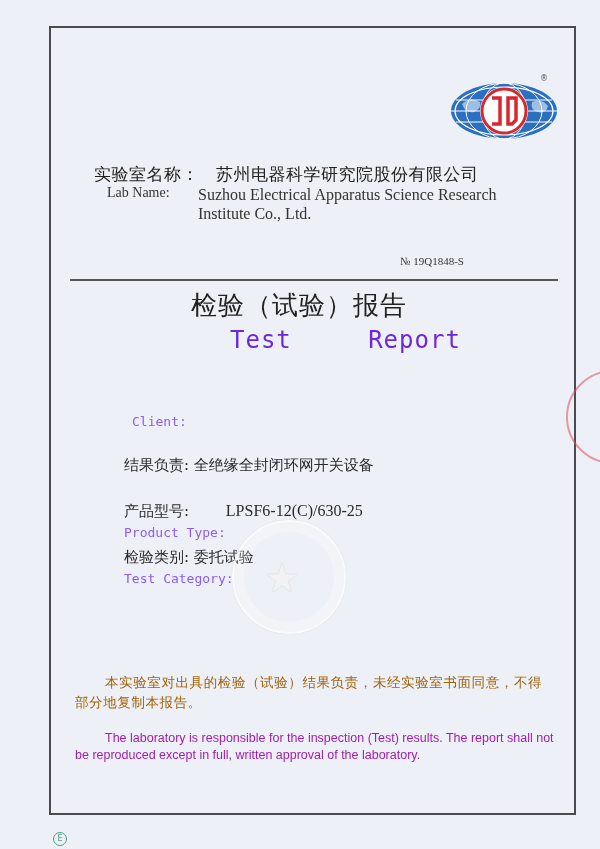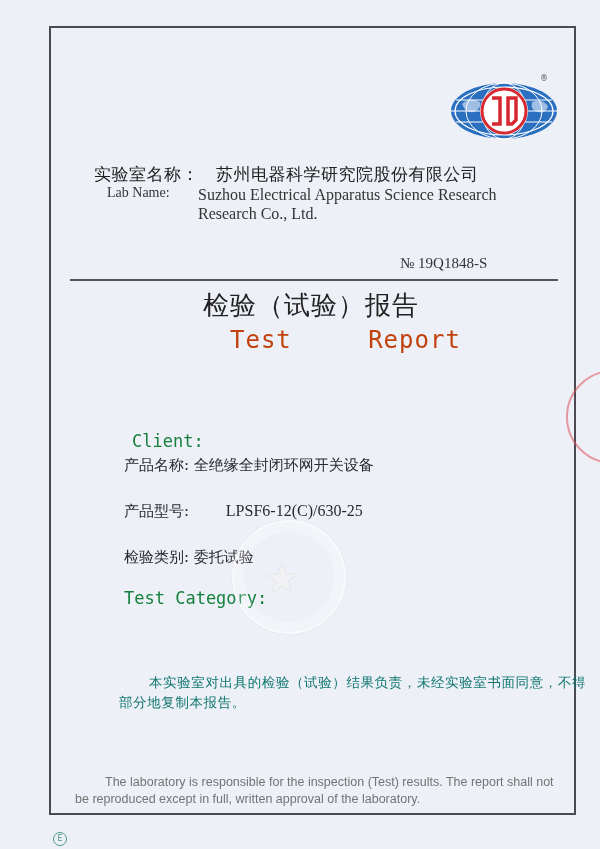--- a/index.html
+++ b/index.html
@@ -25,39 +25,39 @@
   .lab-cn .val { margin-left:17px; }
   .lab-en-label {
     position:absolute; left:107px; top:185px; font-size:14px;
     font-family:"Liberation Serif", serif; color:#333;
   }
   .lab-en-val {
     position:absolute; left:198px; top:185px; font-size:16px; line-height:19px;
     font-family:"Liberation Serif", serif; color:#333; width:300px;
   }
   .report-no {
-    position:absolute; left:400px; top:255px; font-size:15px;
+    position:absolute; left:400px; top:255px; font-size:11px;
     font-family:"Liberation Serif", serif; color:#333;
   }
   .hr {
     position:absolute; left:70px; top:279px; width:488px; height:2px; background:#555;
   }
   .title-cn {
-    position:absolute; left:203px; top:288px; font-size:26px;
+    position:absolute; left:191px; top:288px; font-size:26px;
     font-family:"DejaVu Sans", sans-serif; color:#222; letter-spacing:1px;text-align:center;
   }
   .title-en {
     position:absolute; left:230px; top:326px; font-size:24px;
-    font-family:"DejaVu Sans Mono", monospace; color:#c2410c; letter-spacing:1px;
+    font-family:"DejaVu Sans Mono", monospace; color:#6d28d9; letter-spacing:1px;
     word-spacing:10px;
   }
   .field { position:absolute; left:124px; font-family:"DejaVu Serif", serif; }
   .field .cn { font-size:15px; color:#2a2a2e; }
   .field .en {
-    font-size:17px; font-family:"DejaVu Sans Mono", monospace; color:#15803d; margin-top:21px;
+    font-size:13px; font-family:"DejaVu Sans Mono", monospace; color:#8b5cf6; margin-top:4px;
   }
   .field .val { font-size:15px; }
   .field .val.latin { font-family:"Liberation Serif", serif; font-size:16px;margin-left:32px; }
   .f1 { top:410px; } .f1 .en { margin-left:8px; }
   .f2 { top:456px; }
   .f3 { top:502px; }
   .f4 { top:548px; }
   .emboss {
     position:absolute; left:232px; top:520px; width:110px; height:110px;
     border-radius:50%; border:2px solid rgba(255,255,255,0.7);
@@ -66,25 +66,25 @@
   .emboss-star {
     position:absolute; left:264px; top:555px; font-size:40px; color:rgba(255,255,255,0.8);
     text-shadow: 0 0 1px rgba(140,140,150,0.5);
   }
   .red-stamp {
     position:absolute; left:566px; top:370px; width:90px; height:90px; border-radius:50%;
     border:2px solid rgba(220,80,90,0.55);
   }
   .notice-cn {
     position:absolute; left:75px; top:672px; width:480px; font-size:13.5px; line-height:20px;
-    font-family:"DejaVu Serif", serif; color:#0f766e; text-indent:30px; letter-spacing:0.6px;margin-left:44px;
+    font-family:"DejaVu Serif", serif; color:#a16207; text-indent:30px; letter-spacing:0.6px;
   }
   .notice-en {
-    position:absolute; left:75px; top:774px; width:485px; font-size:12.5px; line-height:17px;
-    font-family:"Liberation Sans", sans-serif; color:#737373; text-indent:30px;
+    position:absolute; left:75px; top:730px; width:485px; font-size:12.5px; line-height:17px;
+    font-family:"Liberation Sans", sans-serif; color:#a21caf; text-indent:30px;
   }
   .footer-mark {
     position:absolute; left:53px; top:832px; width:12px; height:12px; border-radius:50%;
     border:1.5px solid #4d9a8a; color:#4d9a8a; font-size:8px; line-height:12px; text-align:center;
     font-family:"DejaVu Sans", sans-serif;
   }
 </style>
 </head>
 <body>
 
@@ -108,37 +108,38 @@
   <path d="M60 18 h8 v22 l-4 4 h-4z" fill="none" stroke="#d7282f" stroke-width="3.5"></path>
 </svg>
 <div class="reg-mark">®</div>
 
 <div class="lab-cn">
   <span>实验室名称：</span><span class="val">苏州电器科学研究院股份有限公司</span>
 </div>
 <div class="lab-en-label">Lab Name:</div>
 <div class="lab-en-val">
   <div>Suzhou Electrical Apparatus Science Research</div>
-  <div>Research Co., Ltd.</div>
+  <div>Institute Co., Ltd.</div>
 </div>
 
 <div class="report-no">№ 19Q1848-S</div>
 <div class="hr"></div>
 
 <div class="title-cn">检验（试验）报告</div>
 <div class="title-en" style="white-space:pre">Test   Report</div>
 
 <div class="field f1">
   <div class="en">Client:</div>
 </div>
 <div class="field f2">
-  <div class="cn"><span>产品名称:</span> <span class="val">全绝缘全封闭环网开关设备</span></div>
+  <div class="cn"><span>结果负责:</span> <span class="val">全绝缘全封闭环网开关设备</span></div>
 </div>
 <div class="field f3">
   <div class="cn"><span>产品型号:</span> <span class="val latin">LPSF6-12(C)/630-25</span></div>
+  <div class="en">Product Type:</div>
 </div>
 <div class="field f4">
   <div class="cn"><span>检验类别:</span> <span class="val">委托试验</span></div>
   <div class="en">Test Category:</div>
 </div>
 
 <div class="emboss"></div>
 <div class="emboss-star">★</div>
 <div class="red-stamp"></div>
 

